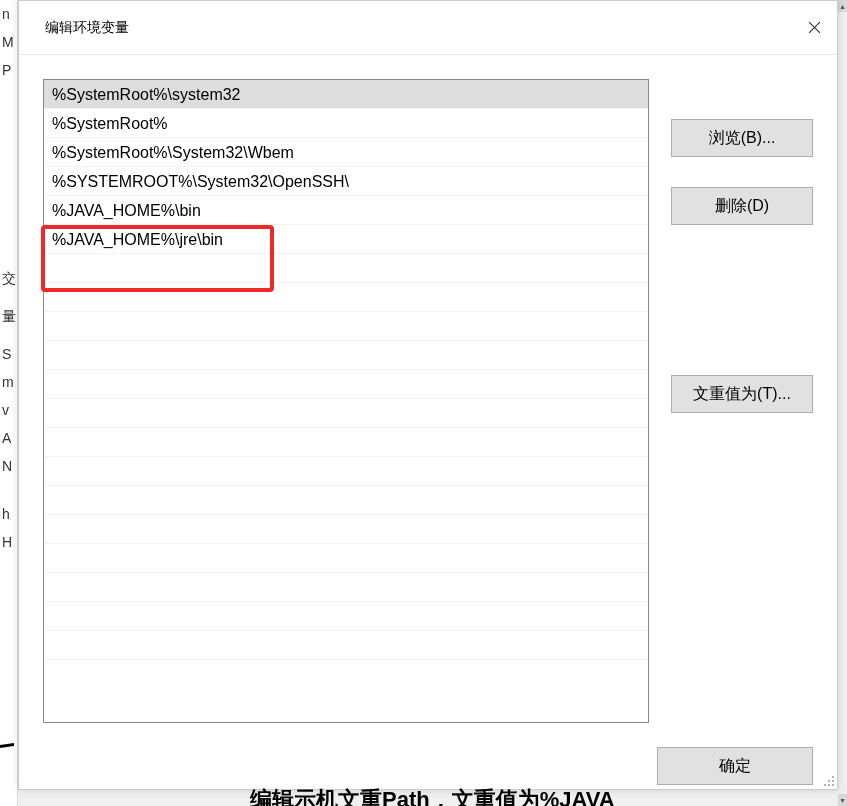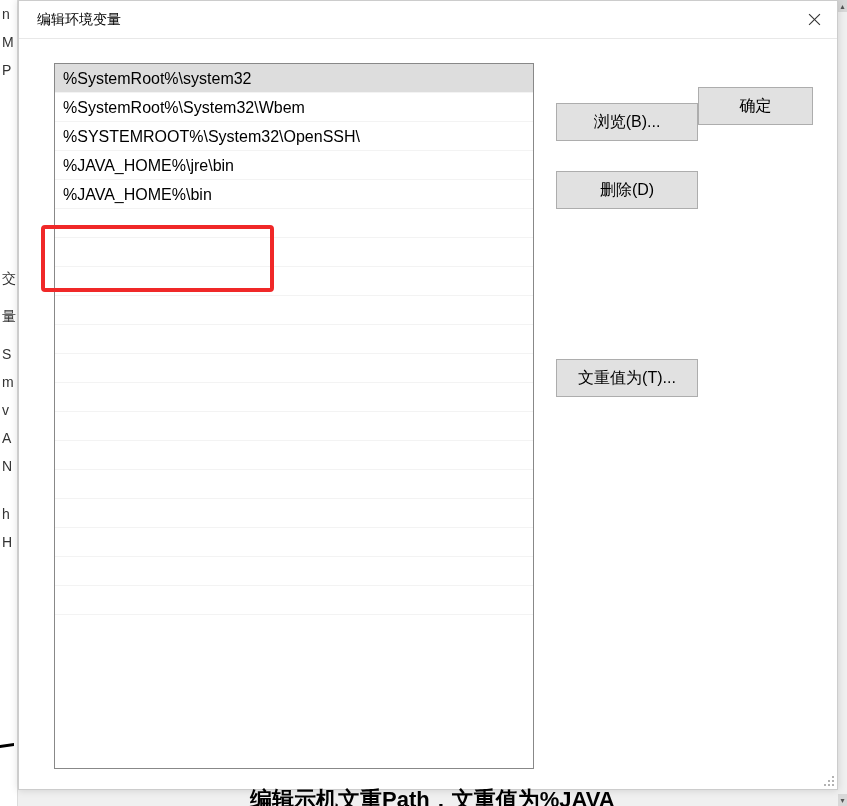--- a/index.html
+++ b/index.html
@@ -37,50 +37,49 @@
       position: absolute;
       left: 18px;
       top: 0;
       width: 820px;
       height: 790px;
       background: #ffffff;
       border: 1px solid #cccccc;
       box-shadow: 0 0 8px rgba(0,0,0,0.15);
     }
     .titlebar {
-      height: 38px;
+      height: 54px;
       display: flex;
       align-items: center;
       justify-content: space-between;
-      padding: 0 0 0 18px;
+      padding: 0 0 0 26px;
       border-bottom: 1px solid #e8e8e8;
     }
     .titlebar-title {
       font-size: 14px;
       color: #000;
     }
     .close-btn {
       width: 46px;
       height: 100%;
       display: flex;
       align-items: center;
       justify-content: center;
       cursor: pointer;
       color: #333;
     }
     .close-btn svg {
       width: 13px;
       height: 13px;
     }
     .dialog-body {
-      padding: 24px 24px 20px 12px;
+      padding: 24px 24px 20px 24px;
       height: calc(100% - 38px);
       display: flex;
-      flex-direction: row;
-      margin-left: 23px;
+      flex-direction: column;
     }
     .main-row {
       display: flex;
       flex: 1;
       gap: 22px;
     }
     .listbox {
       flex: 1;
       border: 1px solid #888;
       background: #ffffff;
@@ -136,21 +135,21 @@
       justify-content: center;
       padding: 0 8px;
     }
     .bottom-row {
       display: flex;
       justify-content: flex-end;
       gap: 14px;
       margin-top: 24px;
     }
     .bottom-row .btn {
-      width: 115px;
+      width: 156px;
     }
     .resize-grip {
       position: absolute;
       right: 2px;
       bottom: 2px;
       width: 16px;
       height: 16px;
     }
     .footer-text {
       position: absolute;
@@ -230,24 +229,25 @@
           <line x1="11" y1="1" x2="1" y2="11" stroke="#333" stroke-width="1"></line>
         </svg>
     </div>
   </div>
 
   <div class="dialog-body">
     <div class="main-row">
 
       <div class="listbox">
         <div class="list-item selected">%SystemRoot%\system32</div>
+        <div class="list-item">%SystemRoot%</div>
         <div class="list-item">%SystemRoot%\System32\Wbem</div>
         <div class="list-item">%SYSTEMROOT%\System32\OpenSSH\</div>
+        <div class="list-item">%JAVA_HOME%\bin</div>
         <div class="list-item">%JAVA_HOME%\jre\bin</div>
-        <div class="list-item">%JAVA_HOME%\bin</div>
         <div class="list-item empty">.</div>
         <div class="list-item empty">.</div>
         <div class="list-item empty">.</div>
         <div class="list-item empty">.</div>
         <div class="list-item empty">.</div>
         <div class="list-item empty">.</div>
         <div class="list-item empty">.</div>
         <div class="list-item empty">.</div>
         <div class="list-item empty">.</div>
         <div class="list-item empty">.</div>

